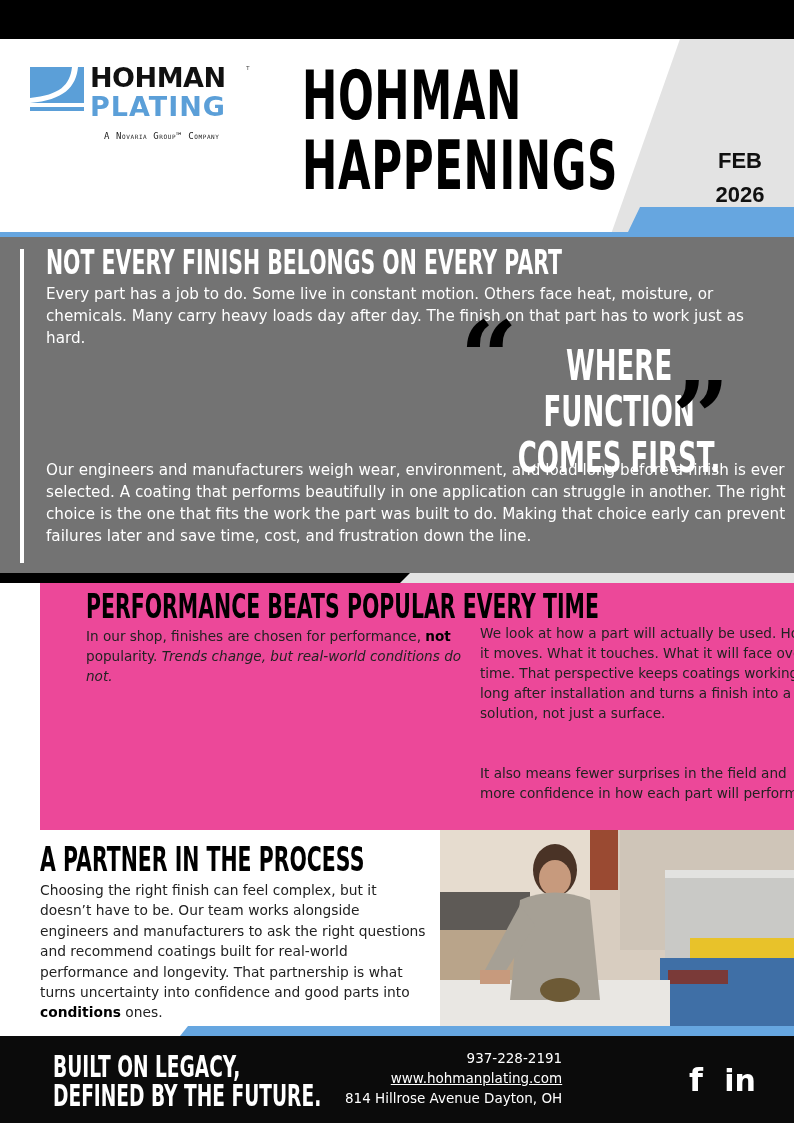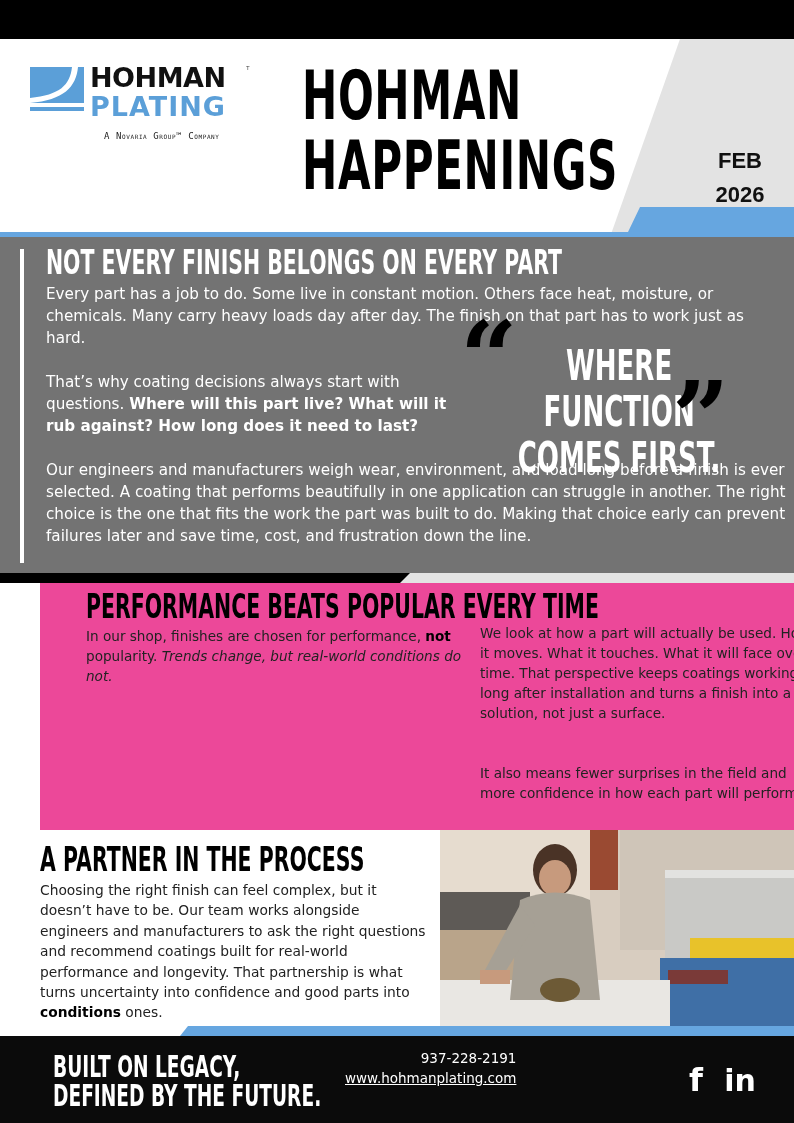--- a/index.html
+++ b/index.html
@@ -113,21 +113,20 @@
   <div class="date">
     <div>FEB</div>
     <div>2026</div>
   </div>
 </header>
 
 <section class="sec1">
   <div class="sec1-rule"></div>
   <h2 class="sec1-h condensed-h">NOT EVERY FINISH BELONGS ON EVERY PART</h2>
   <p class="sec1-p p1">Every part has a job to do. Some live in constant motion. Others face heat, moisture, or chemicals. Many carry heavy loads day after day. The finish on that part has to work just as hard.</p>
-  <p class="sec1-p p2"><span>That’s why coating decisions always start with questions. </span><b>Where will this part live? What will it rub against? How long does it need to last?</b></p>
   <p class="sec1-p p3">Our engineers and manufacturers weigh wear, environment, and load long before a finish is ever selected. A coating that performs beautifully in one application can struggle in another. The right choice is the one that fits the work the part was built to do. Making that choice early can prevent failures later and save time, cost, and frustration down the line.</p>
 
   <div class="quote">
     <div class="quote-open">“</div>
     <div class="quote-text">
       <div>WHERE FUNCTION</div>
       <div>COMES FIRST.</div>
     </div>
     <div class="quote-close">”</div>
   </div>
@@ -174,16 +173,17 @@
 </section>
 
 <footer class="footer">
   <div class="footer-tag condensed-h">
     <div>BUILT ON LEGACY,</div>
     <div>DEFINED BY THE FUTURE.</div>
   </div>
   <div class="footer-contact">
     <div>937-228-2191</div>
     <div><a>www.hohmanplating.com</a></div>
+    <div>814 Hillrose Avenue Dayton, OH</div>
   </div>
   <div class="social fb">f</div>
   <div class="social li">in</div>
 </footer>
 
 </body></html>

